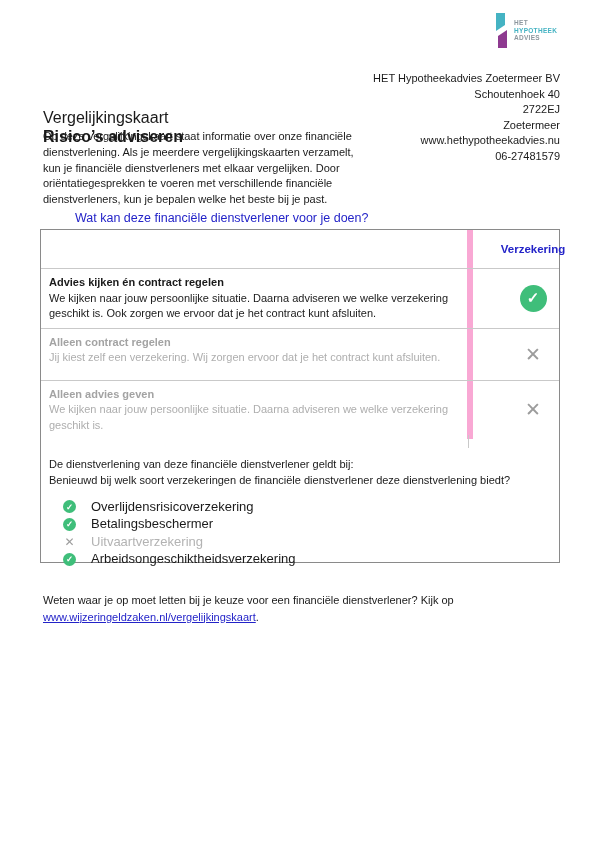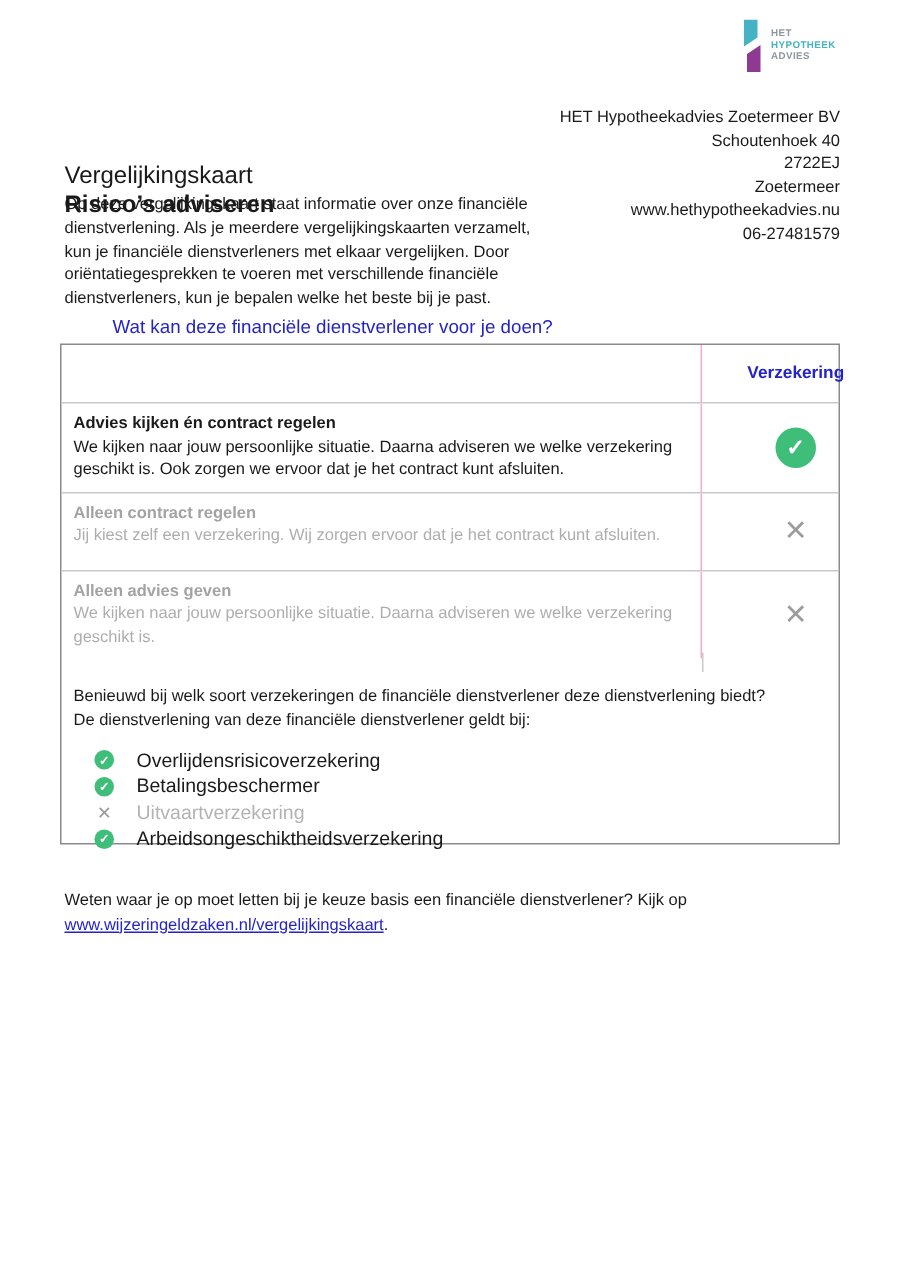--- a/index.html
+++ b/index.html
@@ -19,21 +19,21 @@
   .title-block .t2 { font-weight:bold; }
   .company { position:absolute; top:71px; right:40px; text-align:right; font-size:11px; line-height:15.6px; }
   
   .intro { position:absolute; top:129px; left:43px; width:318px; font-size:11px; line-height:15.8px; }
   .section-heading { position:absolute; top:211px; left:43px; font-size:12.5px; color:#2323c8;margin-left:32px; }
   
   .vtable { position:absolute; top:229px; left:40px; width:520px; height:334px; border:1px solid #8a8a8a; background:#fff; }
   .trow { display:flex; border-top:1px solid #c9c9c9; }
   .trow.header { border-top:none; height:38px; }
   .tcell-main { flex:1; padding:6px 10px 6px 8px; font-size:11px; line-height:15.5px; }
-  .tcell-status { width:92px; border-left:1px solid #f9a8d4; display:flex; align-items:center; justify-content:center; flex-shrink:0;padding-left:34px; }
+  .tcell-status { width:92px; border-left:6px solid #f9a8d4; display:flex; align-items:center; justify-content:center; flex-shrink:0;padding-left:34px; }
   .trow.header .tcell-status { font-size:11.5px; font-weight:bold; color:#2323c8; }
   .row-title { font-weight:bold; }
   .trow.r1 { min-height:57px; }
   .trow.r2 { min-height:52px; }
   .trow.r3 { min-height:56px; }
   .trow.disabled .row-title { color:#a3a3a3; }
   .trow.disabled .row-desc { color:#aeaeae; }
   .vline-stub { position:absolute; left:427px; top:205px; width:1px; height:13px; background:#c9c9c9; }
   .tbottom { padding:17px 12px 0 8px; font-size:11px; line-height:16px; }
   .ins-list { margin:12px 0 0 14px; }
@@ -119,22 +119,22 @@
         <div class="row-desc">We kijken naar jouw persoonlijke situatie. Daarna adviseren we welke verzekering geschikt is.</div>
       </div>
       <div class="tcell-status">
         <span class="cross-mark cross-big">✕</span>
       </div>
     </div>
 
     <div class="vline-stub"></div>
 
     <div class="tbottom">
+      <div>De dienstverlening van deze financiële dienstverlener geldt bij:</div>
       <div>Benieuwd bij welk soort verzekeringen de financiële dienstverlener deze dienstverlening biedt?</div>
-      <div>De dienstverlening van deze financiële dienstverlener geldt bij:</div>
       <div class="ins-list">
         <div class="ins-item">
           <span class="check-badge check-small">✓</span>
           <span class="lbl">Overlijdensrisicoverzekering</span>
         </div>
         <div class="ins-item">
           <span class="check-badge check-small">✓</span>
           <span class="lbl">Betalingsbeschermer</span>
         </div>
         <div class="ins-item disabled">
@@ -142,16 +142,16 @@
           <span class="lbl">Uitvaartverzekering</span>
         </div>
         <div class="ins-item">
           <span class="check-badge check-small">✓</span>
           <span class="lbl">Arbeidsongeschiktheidsverzekering</span>
         </div>
       </div>
     </div>
   </div>
 
-  <p class="more-info"><span>Weten waar je op moet letten bij je keuze basis een financiële dienstverlener? Kijk op </span><a>www.wijzeringeldzaken.nl/vergelijkingskaart</a><span>.</span></p>
+  <p class="more-info"><span>Weten waar je op moet letten bij je keuze voor een financiële dienstverlener? Kijk op </span><a>www.wijzeringeldzaken.nl/vergelijkingskaart</a><span>.</span></p>
 
 
 </div>
 
 </body></html>

